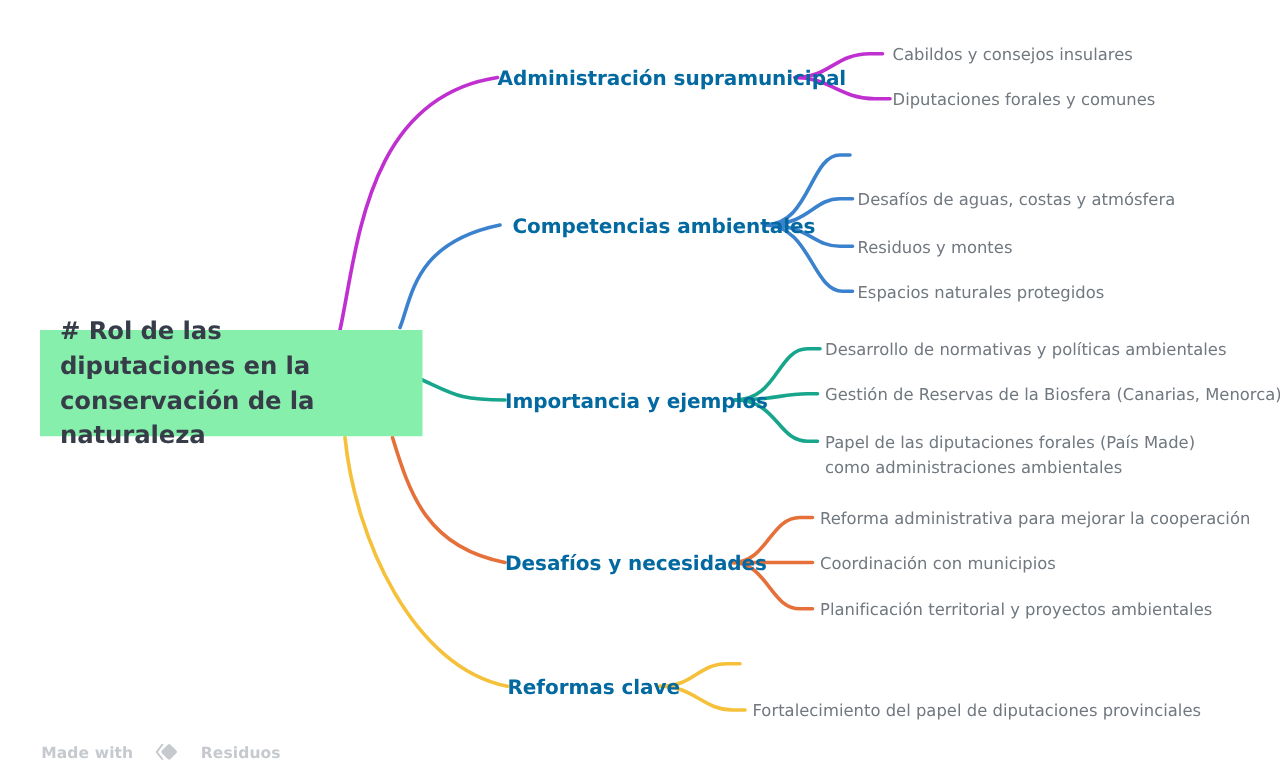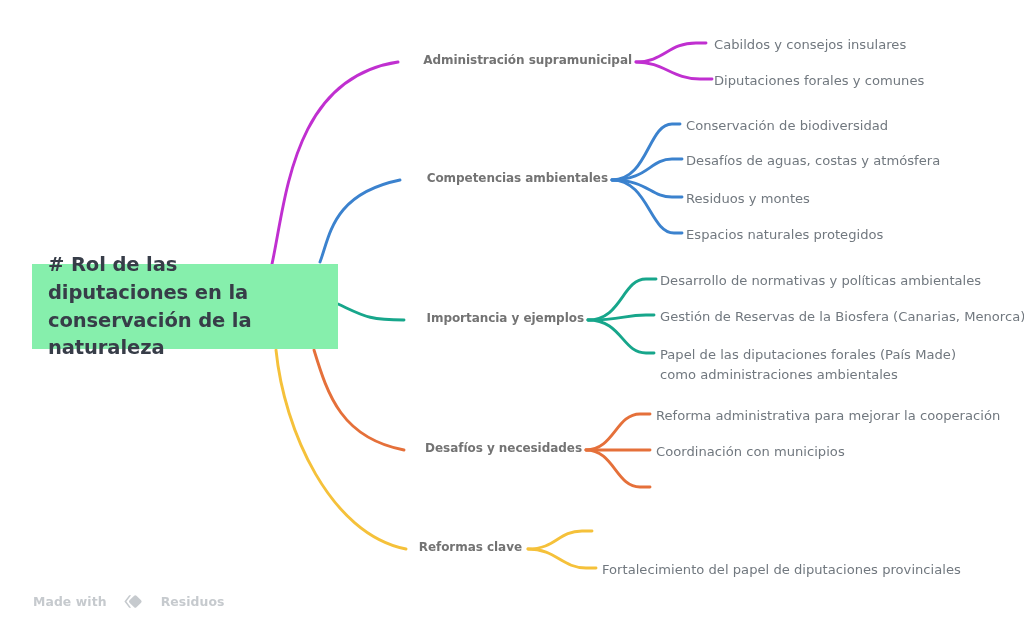--- a/index.html
+++ b/index.html
@@ -37,23 +37,23 @@
   }
   .root-text {
     font-size: 19.5px;
     line-height: 1.42;
     font-weight: 600;
     color: #373d48;
     letter-spacing: -0.1px;
   }
   .branch-label {
     position: absolute;
-    font-size: 12px;
+    font-size: 16px;
     font-weight: 600;
-    color: #737373;
+    color: #0369a1;
     white-space: nowrap;
     letter-spacing: -0.05px;
   }
   .branch-label.r {
     text-align: right;
   }
   .leaf-label {
     position: absolute;
     font-size: 13.1px;
     font-weight: 400;
@@ -129,33 +129,33 @@
       <span># Rol de las diputaciones en la</span><br>
       <span>conservación de la naturaleza</span>
     </div>
   </div>
 
   <div class="branch-label r" style="left:398px; top:53px; width:234px;">Administración supramunicipal</div>
   <div class="leaf-label nowrap" style="left:714px; top:35px;">Cabildos y consejos insulares</div>
   <div class="leaf-label nowrap" style="left:714px; top:71px;">Diputaciones forales y comunes</div>
 
   <div class="branch-label r" style="left:410px; top:171px; width:198px;">Competencias ambientales</div>
-  <div class="leaf-label nowrap" style="left:686px; top:116px;">Conservación de biodiversidad</div>
   <div class="leaf-label nowrap" style="left:686px; top:151px;">Desafíos de aguas, costas y atmósfera</div>
   <div class="leaf-label nowrap" style="left:686px; top:189px;">Residuos y montes</div>
   <div class="leaf-label nowrap" style="left:686px; top:225px;">Espacios naturales protegidos</div>
 
   <div class="branch-label r" style="left:404px; top:311px; width:180px;">Importancia y ejemplos</div>
   <div class="leaf-label nowrap" style="left:660px; top:271px;">Desarrollo de normativas y políticas ambientales</div>
   <div class="leaf-label nowrap" style="left:660px; top:307px;">Gestión de Reservas de la Biosfera (Canarias, Menorca)</div>
   <div class="leaf-label wrapped" style="left:660px; top:345px;">Papel de las diputaciones forales (País Made) como administraciones ambientales</div>
 
   <div class="branch-label r" style="left:404px; top:441px; width:178px;">Desafíos y necesidades</div>
   <div class="leaf-label nowrap" style="left:656px; top:406px;">Reforma administrativa para mejorar la cooperación</div>
   <div class="leaf-label nowrap" style="left:656px; top:442px;">Coordinación con municipios</div>
+  <div class="leaf-label nowrap" style="left:656px; top:479px;">Planificación territorial y proyectos ambientales</div>
 
   <div class="branch-label r" style="left:406px; top:540px; width:116px;">Reformas clave</div>
   <div class="leaf-label nowrap" style="left:602px; top:560px;">Fortalecimiento del papel de diputaciones provinciales</div>
 
   <div id="watermark">
     <span>Made with</span>
     <span class="wm-logo">
       <svg width="22" height="15" viewBox="0 0 22 15" xmlns="http://www.w3.org/2000/svg">
         <path d="M6.2 1.2 L1.4 7.5 L6.2 13.8 L8.1 13.8 L3.4 7.5 L8.1 1.2 Z" fill="#c6cace"></path>
         <rect x="7.4" y="2.6" width="9.8" height="9.8" rx="1.6" transform="rotate(45 12.3 7.5)" fill="#c6cace"></rect>

